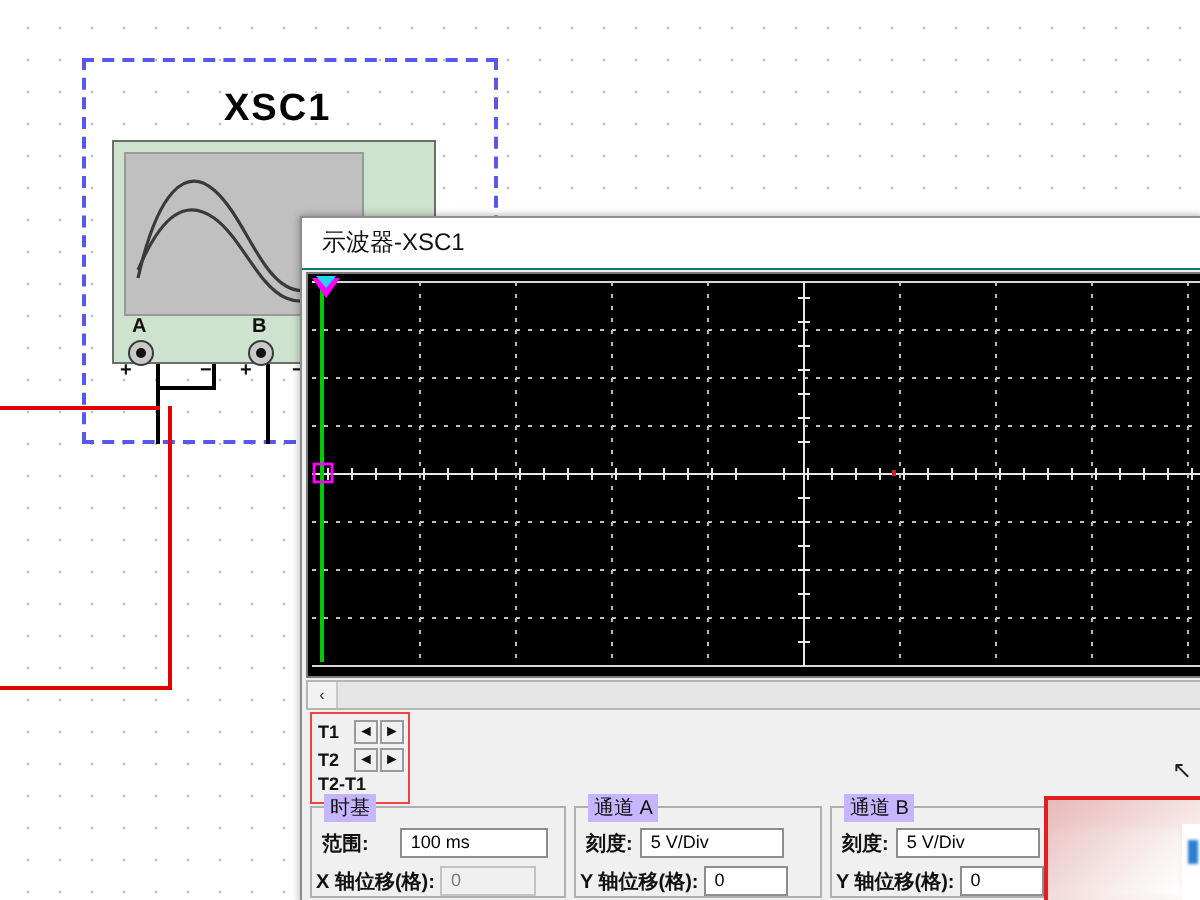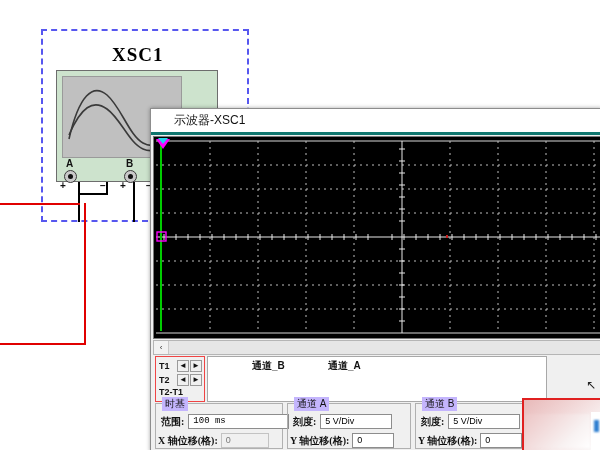--- a/index.html
+++ b/index.html
@@ -20,21 +20,21 @@
 
   
   #sel-rect{
     position:absolute;left:41px;top:29px;width:208px;height:193px;
     border:2px dashed #5757ef;box-sizing:border-box;background:transparent;
   }
 
   
   #xsc-label{
     position:absolute;left:112px;top:44px;
-    font-family:Liberation Serif, serif;
+    font-family:Liberation Sans, sans-serif;
     font-weight:bold;font-size:19px;letter-spacing:1px;color:#000;
   }
 
   
   #scope-body{
     position:absolute;left:56px;top:70px;width:162px;height:112px;
     background:#cde3cd;border:1px solid #6d6d6d;box-sizing:border-box;
   }
   #scope-screen{
     position:absolute;left:62px;top:76px;width:120px;height:82px;
@@ -63,22 +63,22 @@
   .wire{position:absolute;background:#000;}
   .wire-red{position:absolute;background:#e00000;}
 
   
   #scope-dialog{
     position:absolute;left:150px;top:108px;width:452px;height:344px;
     background:#f0f0f0;border:1px solid #8d8d8d;box-sizing:border-box;
     box-shadow:0 0 4px rgba(0,0,0,.35);
   }
   #dlg-titlebar{
-    height:26px;background:#ffffff;border-bottom:3px solid #0f766e;
-    display:flex;align-items:center;padding-left:23px;box-sizing:border-box;
+    height:26px;background:#ffffff;border-bottom:1px solid #0f766e;
+    display:flex;align-items:center;padding-left:10px;box-sizing:border-box;
   }
   #dlg-title{font-size:12px;color:#111;}
 
   
   #screen-wrap{
     position:absolute;left:2px;top:27px;width:448px;height:203px;
     background:#000;border:1px solid #7a7a7a;box-sizing:border-box;
     overflow:hidden;
   }
   #screen-wrap svg{display:block;}
@@ -132,21 +132,21 @@
   }
 
   
   #settings{position:absolute;left:2px;top:294px;width:448px;height:48px;}
   .grp{position:absolute;top:0;height:46px;border:1px solid #b0b0b0;box-sizing:border-box;}
   .grp-title{
     position:absolute;top:-7px;left:6px;background:#c4b5fd;padding:0 3px;
     font-size:10px;font-weight:normal;color:#111;
   }
   .fld{display:flex;align-items:center;position:absolute;}
-  .fld-label{font-size:10px;color:#111;font-weight:bold;white-space:nowrap;font-family:Liberation Serif, serif;}
+  .fld-label{font-size:10px;color:#111;font-weight:bold;white-space:nowrap;}
   .fld-input{
     background:#ffffff;border:1px solid #8d8d8d;box-sizing:border-box;
     height:15px;font-size:9px;color:#000;padding:1px 0 0 4px;
     font-family:"Liberation Sans",sans-serif;
   }
   .fld-input.readonly{background:#f0f0f0;border:1px solid #c3c3c3;color:#7a7a7a;}
 
   
   #red-popup{
     position:absolute;left:522px;top:398px;width:80px;height:54px;
@@ -331,36 +331,30 @@
         <span class="arrow-btn">►</span>
       </div>
       <div class="cursor-row">
         <span class="clabel">T2</span>
         <span class="arrow-btn">◄</span>
         <span class="arrow-btn">►</span>
       </div>
       <div id="t2t1-label">T2-T1</div>
     </div>
 
-    <div id="readout-table">
-      <div id="readout-head">
-        <div class="col-b">通道_B</div>
-        <div class="col-a">通道_A</div>
-      </div>
-    </div>
 
   </div>
 
   <div id="settings">
 
     <div class="grp" style="left:2px;width:128px;">
       <div class="grp-title">时基</div>
       <div class="fld" style="left:5px;top:10px;">
         <span class="fld-label">范围:</span>
-        <span class="fld-input" style="width:101px;margin-left:4px;font-family:Liberation Mono, monospace;">100 ms</span>
+        <span class="fld-input" style="width:74px;margin-left:16px;">100 ms</span>
       </div>
       <div class="fld" style="left:2px;top:29px;">
         <span class="fld-label">X 轴位移(格):</span>
         <span class="fld-input readonly" style="width:48px;margin-left:3px;">0</span>
       </div>
     </div>
 
     <div class="grp" style="left:134px;width:124px;">
       <div class="grp-title">通道 A</div>
       <div class="fld" style="left:5px;top:10px;">

